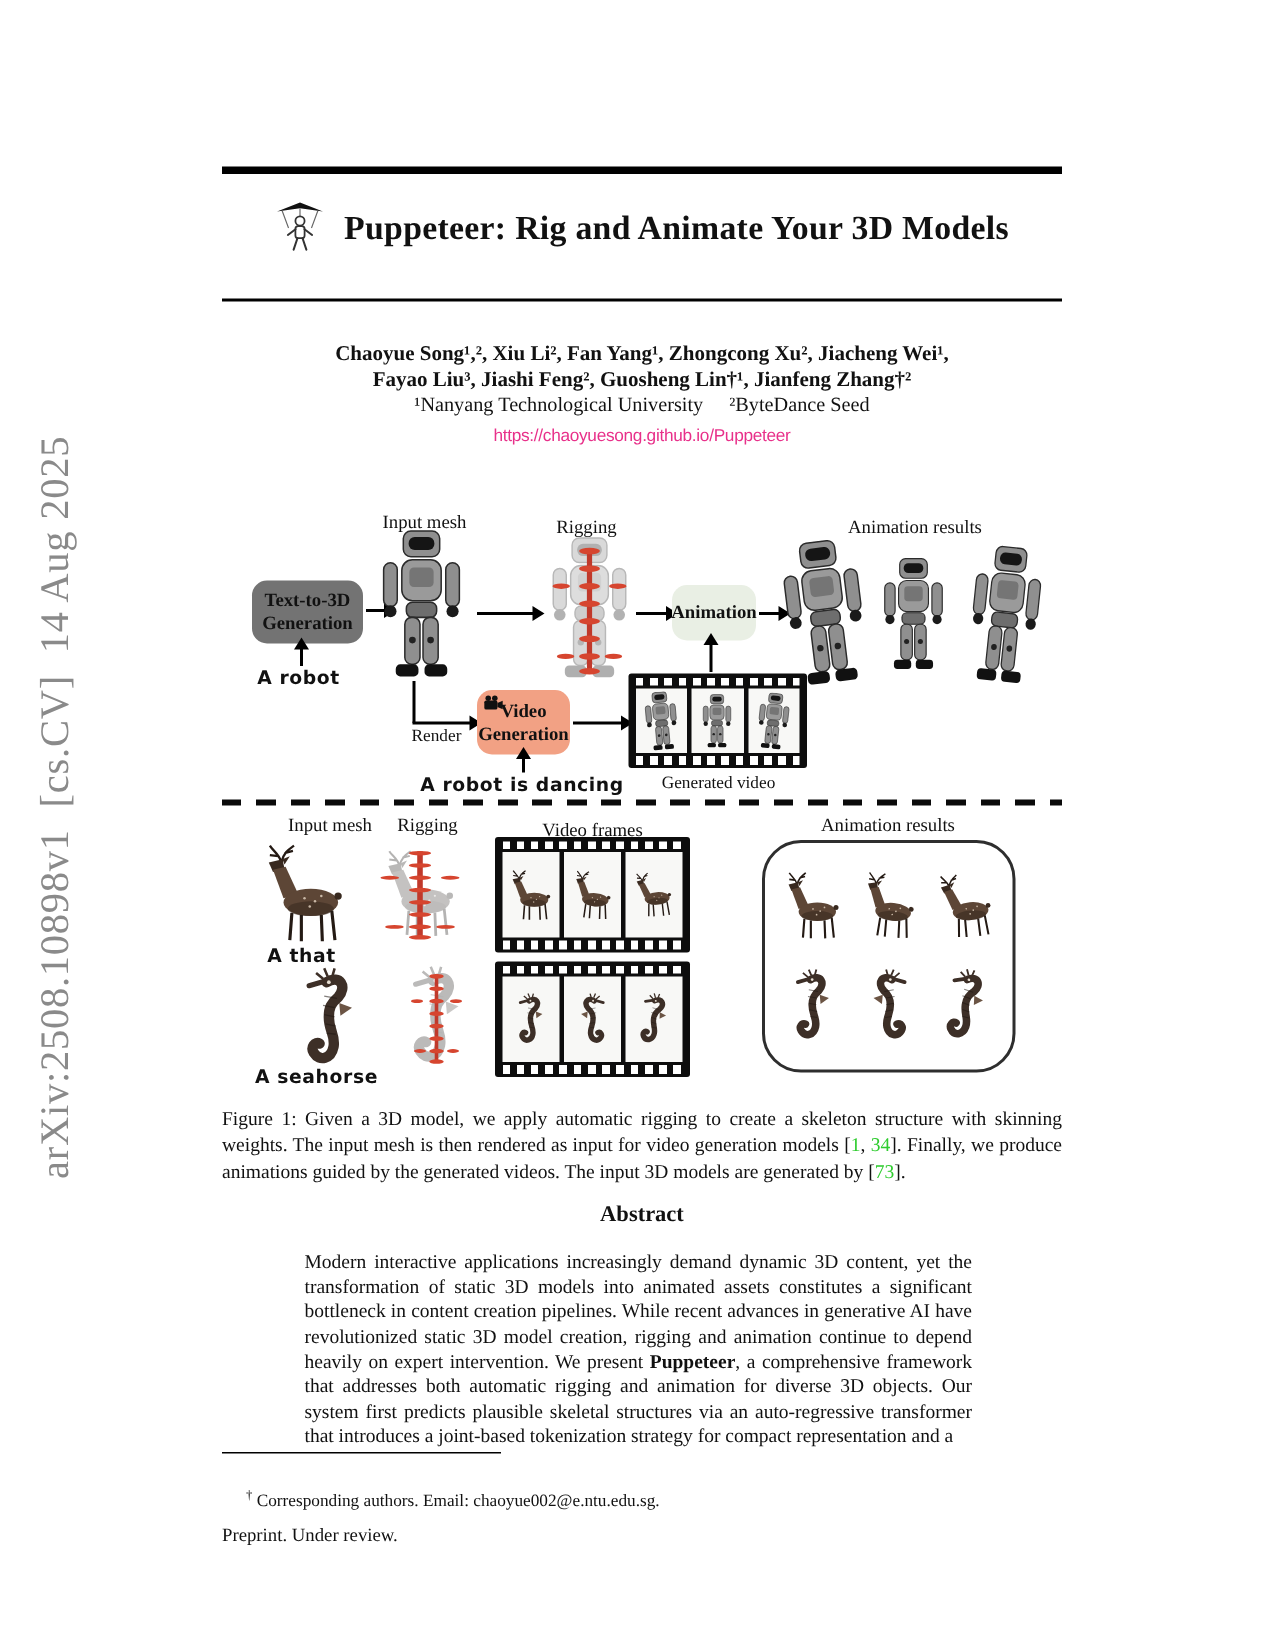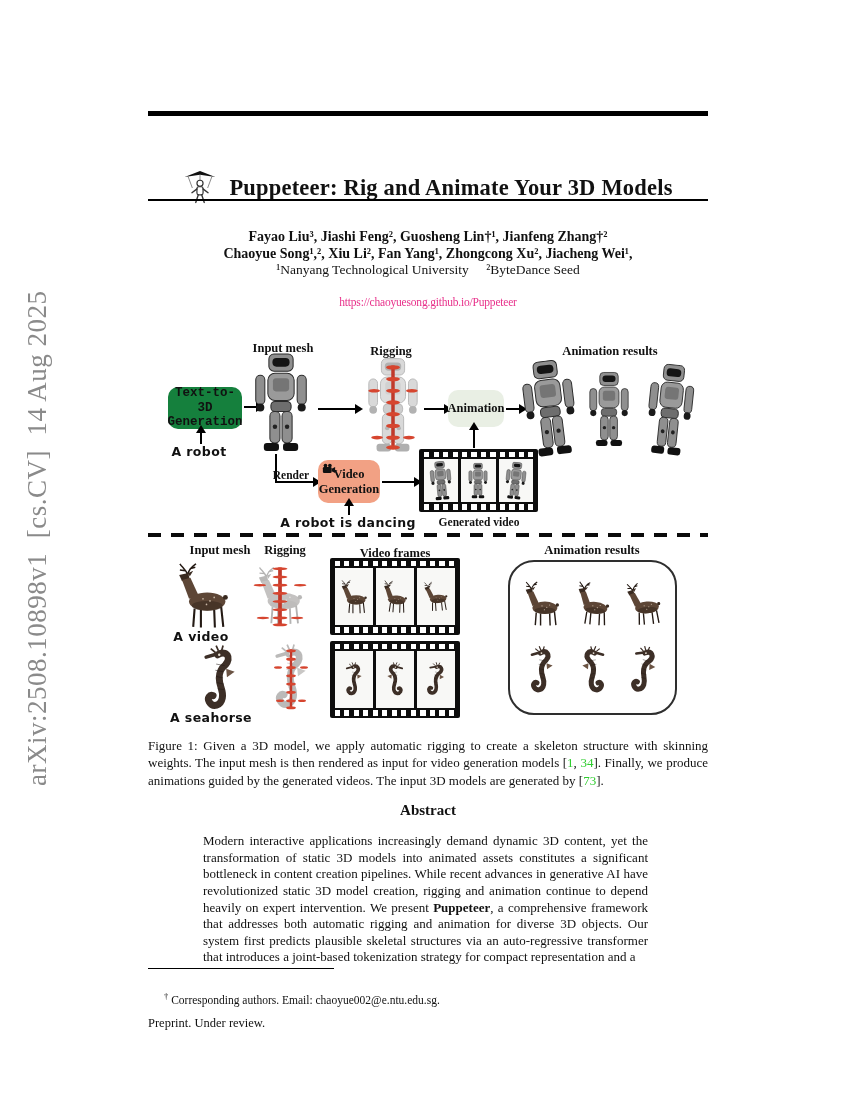--- a/index.html
+++ b/index.html
@@ -8,40 +8,40 @@
   .content{position:absolute;left:148px;top:0;width:560px;height:1100px;}
 
   
   .arxiv-side{position:absolute;left:16px;top:280px;height:516px;width:42px;
     writing-mode:vertical-rl;transform:rotate(180deg);display:flex;align-items:center;justify-content:center;
     font-size:27px;color:#8a8a8a;white-space:pre;letter-spacing:.5px;}
 
   
   .rule-thick{position:absolute;left:0;top:111px;width:560px;height:5px;background:#000;}
   .rule-thin{position:absolute;left:0;top:199px;width:560px;height:1.5px;background:#000;}
-  .title-row{position:absolute;left:0;top:132px;width:560px;display:flex;align-items:center;justify-content:center;gap:12px;margin-top:36px;}
+  .title-row{position:absolute;left:0;top:132px;width:560px;display:flex;align-items:center;justify-content:center;gap:12px;}
   .title-row h1{margin:0;font-size:22.5px;font-weight:bold;letter-spacing:.2px;}
   .puppet{width:34px;height:40px;flex:0 0 auto;}
 
   
   .authors{position:absolute;left:0;top:228px;width:560px;text-align:center;}
   .a-bold{font-weight:bold;font-size:14px;line-height:17px;}
   .a-aff{font-size:13.5px;line-height:16.5px;}
   .aff-gap{margin-left:14px;text-align:right;}
-  .a-url{margin-top:17px;font-family:Liberation Serif, serif;font-size:11.5px;letter-spacing:-.2px;}
+  .a-url{margin-top:6px;font-family:Liberation Sans, sans-serif;font-size:11.5px;letter-spacing:-.2px;}
   .a-url a{color:#e8308a;text-decoration:none;}
 
   
   .figure{position:absolute;left:0;top:332px;width:560px;height:402px;}
-  .flabel{position:absolute;font-weight:bold;font-size:12.5px;transform:translateX(-50%);white-space:nowrap;}
+  .flabel{position:absolute;font-weight:normal;font-size:12.5px;transform:translateX(-50%);white-space:nowrap;}
   .prompt{position:absolute;font-family:"DejaVu Sans",sans-serif;font-weight:bold;font-size:12.5px;
           letter-spacing:.4px;transform:translateX(-50%);white-space:nowrap;}
   .pbox{position:absolute;border-radius:10px;display:flex;flex-direction:column;align-items:center;
         justify-content:center;font-weight:bold;font-size:12.5px;line-height:1.18;text-align:center;}
-  .box-blue{background:#15803d;font-family:Liberation Mono, monospace;}
+  .box-blue{background:#737373;}
   .box-green{background:#e9efe4;}
   .box-salmon{background:#f2a184;}
   .cam{position:absolute;left:4px;top:3px;width:14px;height:11px;}
 
   .im{position:absolute;}
   .im svg{display:block;width:100%;height:100%;}
   .rigged .main{opacity:.33;filter:saturate(.25);}
   .rigged .bones{position:absolute;inset:6% 0 4% 0;width:100%;height:90%;}
 
   
@@ -165,22 +165,22 @@
     <div class="rule-thick"></div>
     <div class="title-row">
       <svg class="puppet">
           <use href="#sym-puppet"></use>
         </svg>
       <h1>Puppeteer: Rig and Animate Your 3D Models</h1>
     </div>
     <div class="rule-thin"></div>
 
     <div class="authors">
+      <div class="a-bold">Chaoyue Song¹,², Xiu Li², Fan Yang¹, Zhongcong Xu², Jiacheng Wei¹,</div>
       <div class="a-bold">Fayao Liu³, Jiashi Feng², Guosheng Lin†¹, Jianfeng Zhang†²</div>
-      <div class="a-bold">Chaoyue Song¹,², Xiu Li², Fan Yang¹, Zhongcong Xu², Jiacheng Wei¹,</div>
       <div class="a-aff">
         <span>¹Nanyang Technological University</span>
         <span class="aff-gap">²ByteDance Seed</span>
       </div>
       <div class="a-url">
         <a href="#">https://chaoyuesong.github.io/Puppeteer</a>
       </div>
     </div>
 
     <div class="figure">
@@ -232,21 +232,21 @@
           </svg>
       </span>
       <span class="im" style="left:494px;top:30px;width:56px;height:97px;transform:rotate(6deg) scaleX(.92)">
         <svg viewBox="0 0 60 100">
             <use href="#sym-robot"></use>
           </svg>
       </span>
 
       <div class="vline" style="left:127px;top:122px;height:28px"></div>
       <div class="ah" style="left:127px;top:149px;width:39px"></div>
-      <div class="flabel" style="left:143px;top:137px;font-size:11.5px">Render</div>
+      <div class="flabel" style="left:143px;top:153px;font-size:11.5px">Render</div>
 
       <div class="pbox box-salmon" style="left:170px;top:128px;width:62px;height:43px">
         <svg class="cam">
             <use href="#sym-camera"></use>
           </svg>
         <span>Video</span>
         <span>Generation</span>
       </div>
       <div class="avu" style="left:200px;top:173px;height:10px"></div>
       <div class="prompt" style="left:200px;top:183px">A robot is dancing</div>
@@ -277,21 +277,21 @@
       <div class="flabel" style="left:72px;top:211px">Input mesh</div>
       <div class="flabel" style="left:137px;top:211px">Rigging</div>
       <div class="flabel" style="left:247px;top:214px">Video frames</div>
       <div class="flabel" style="left:444px;top:211px">Animation results</div>
 
       <span class="im" style="left:20px;top:229px;width:70px;height:70px">
         <svg viewBox="0 0 100 96">
             <use href="#sym-deer"></use>
           </svg>
       </span>
-      <div class="prompt" style="left:53px;top:297px">A video</div>
+      <div class="prompt" style="left:53px;top:297px">A that</div>
       <span class="im rigged" style="left:101px;top:229px;width:62px;height:70px">
         <svg class="main" viewBox="0 0 100 96">
             <use href="#sym-deer"></use>
           </svg>
         <svg class="bones" viewBox="0 0 20 100" preserveAspectRatio="none">
             <use href="#sym-bones"></use>
           </svg>
       </span>
       <div class="strip" style="left:182px;top:226px;width:130px;height:77px">
         <div class="frame">

